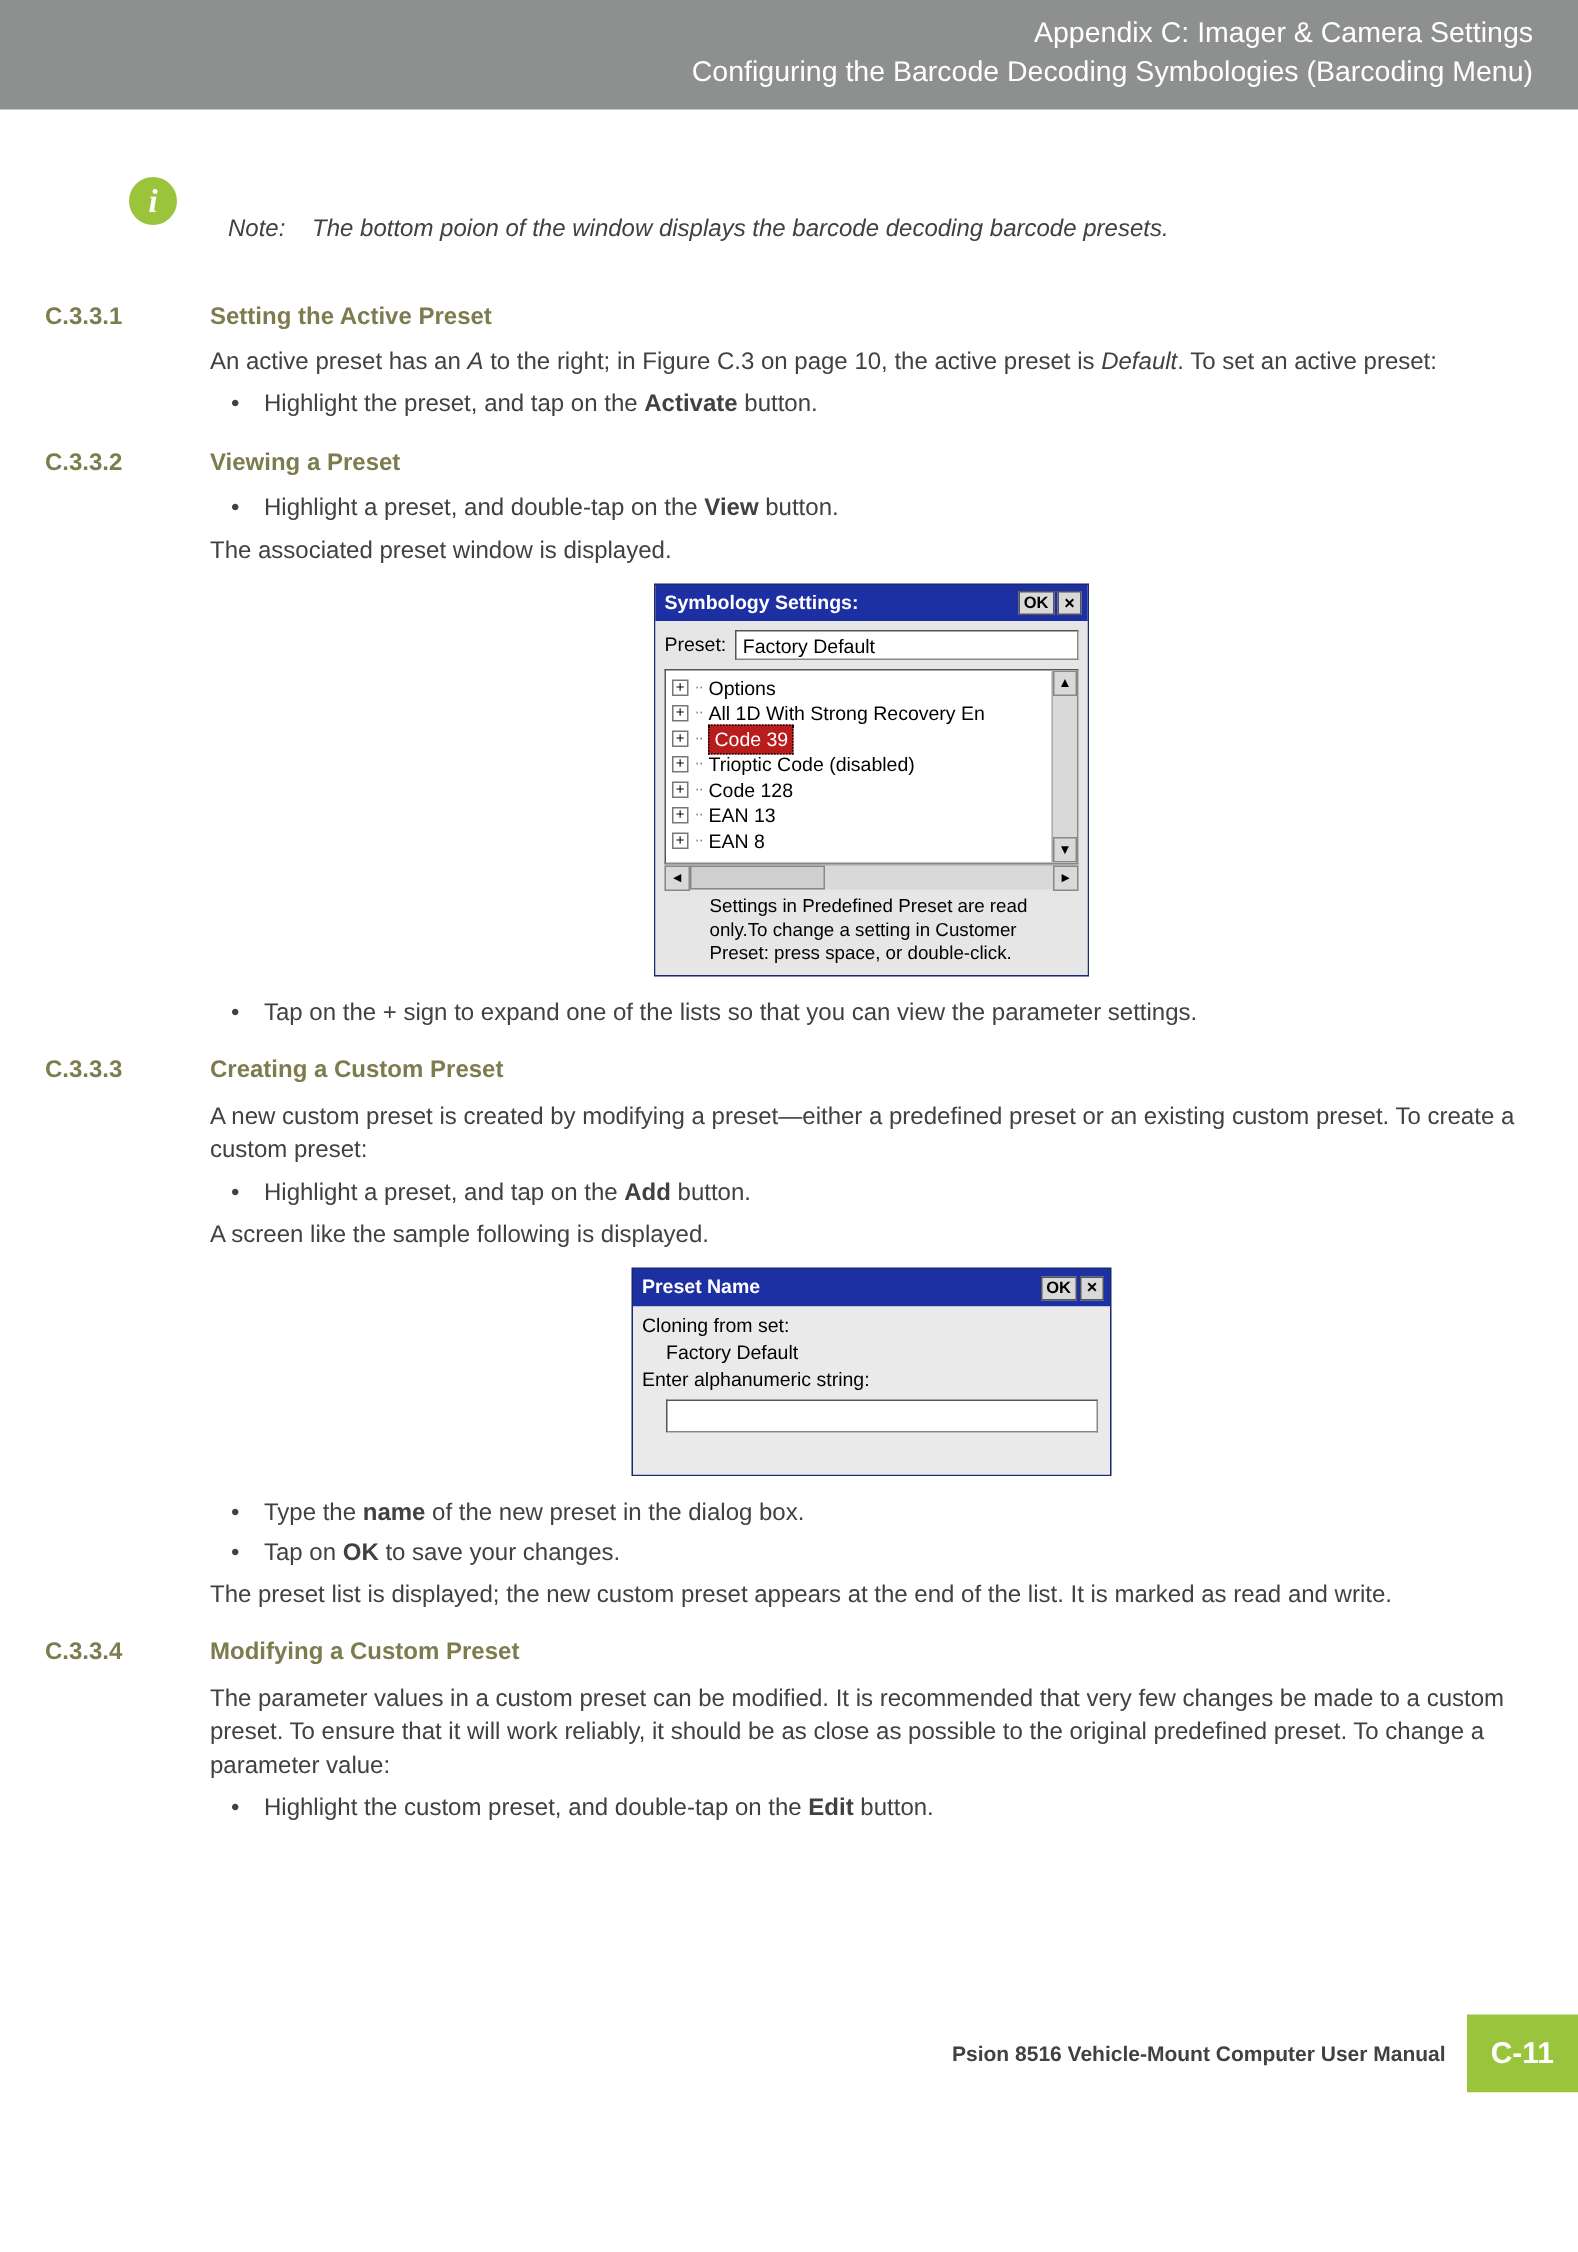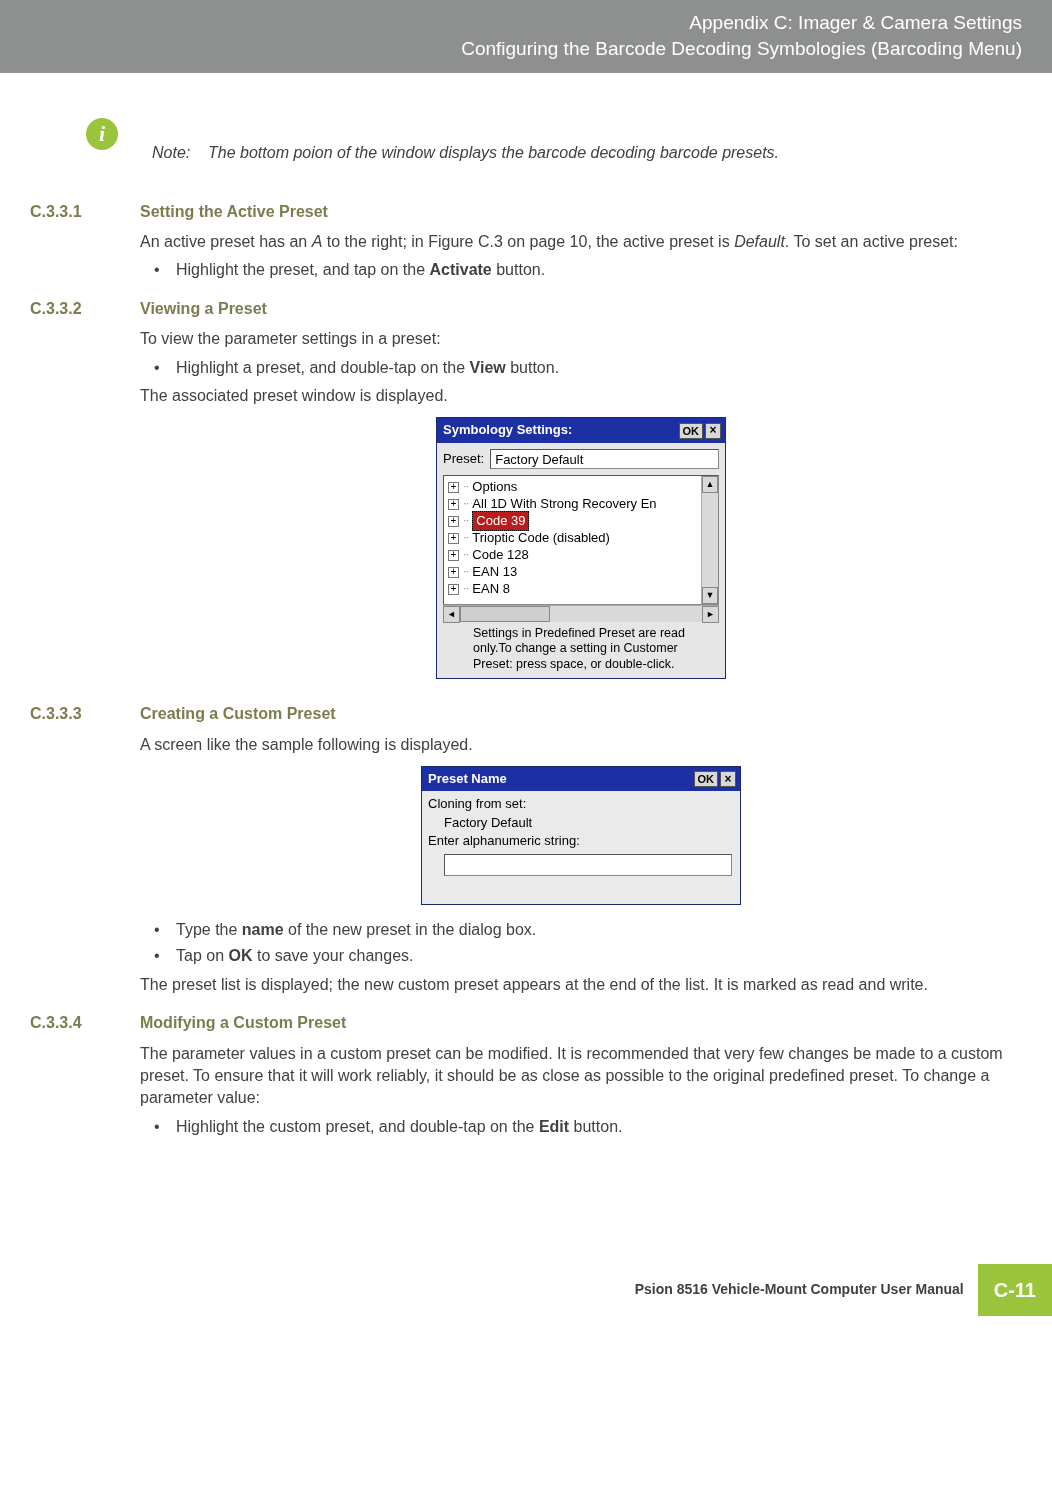--- a/index.html
+++ b/index.html
@@ -232,21 +232,20 @@
           <span>Highlight the preset, and tap on the </span><span class="bold">Activate</span><span> button.</span>
         </li>
       </ul>
     </div>
   </div>
 
   <div class="section">
     <div class="sec-num">C.3.3.2</div>
     <div class="sec-body">
       <div class="sec-title">Viewing a Preset</div>
-      <p class="para">To view the parameter settings in a preset:</p>
       <ul class="bullets">
         <li>
           <span>Highlight a preset, and double-tap on the </span><span class="bold">View</span><span> button.</span>
         </li>
       </ul>
       <p class="para">The associated preset window is displayed.</p>
 
       <div class="figure-wrap">
         <div class="win">
           <div class="win-titlebar">
@@ -308,27 +307,36 @@
               <div class="htrack">
                   <div class="hthumb"></div>
                 </div>
               <div class="hbtn">►</div>
             </div>
             <div class="status-text">Settings in Predefined Preset are read only.To change a setting in Customer Preset: press space, or double-click.</div>
           </div>
         </div>
       </div>
 
+      <ul class="bullets">
+        <li>Tap on the + sign to expand one of the lists so that you can view the parameter settings.</li>
+      </ul>
     </div>
   </div>
 
   <div class="section">
     <div class="sec-num">C.3.3.3</div>
     <div class="sec-body">
       <div class="sec-title">Creating a Custom Preset</div>
+      <p class="para">A new custom preset is created by modifying a preset—either a predefined preset or an existing custom preset. To create a custom preset:</p>
+      <ul class="bullets">
+        <li>
+          <span>Highlight a preset, and tap on the </span><span class="bold">Add</span><span> button.</span>
+        </li>
+      </ul>
       <p class="para">A screen like the sample following is displayed.</p>
 
       <div class="figure-wrap">
         <div class="win2">
           <div class="win-titlebar">
             <span class="title">Preset Name</span>
             <span class="win-ok">OK</span>
             <span class="win-close">×</span>
           </div>
           <div class="win2-body">

